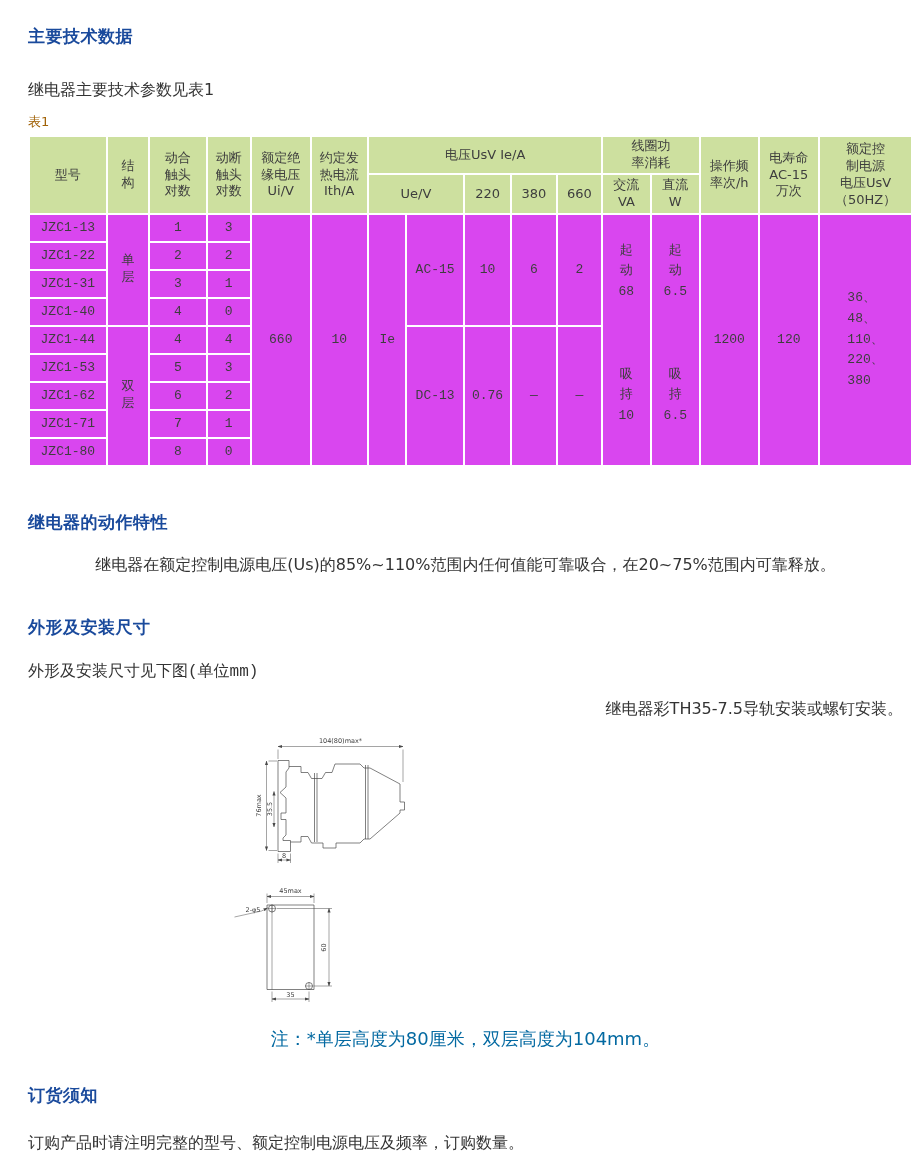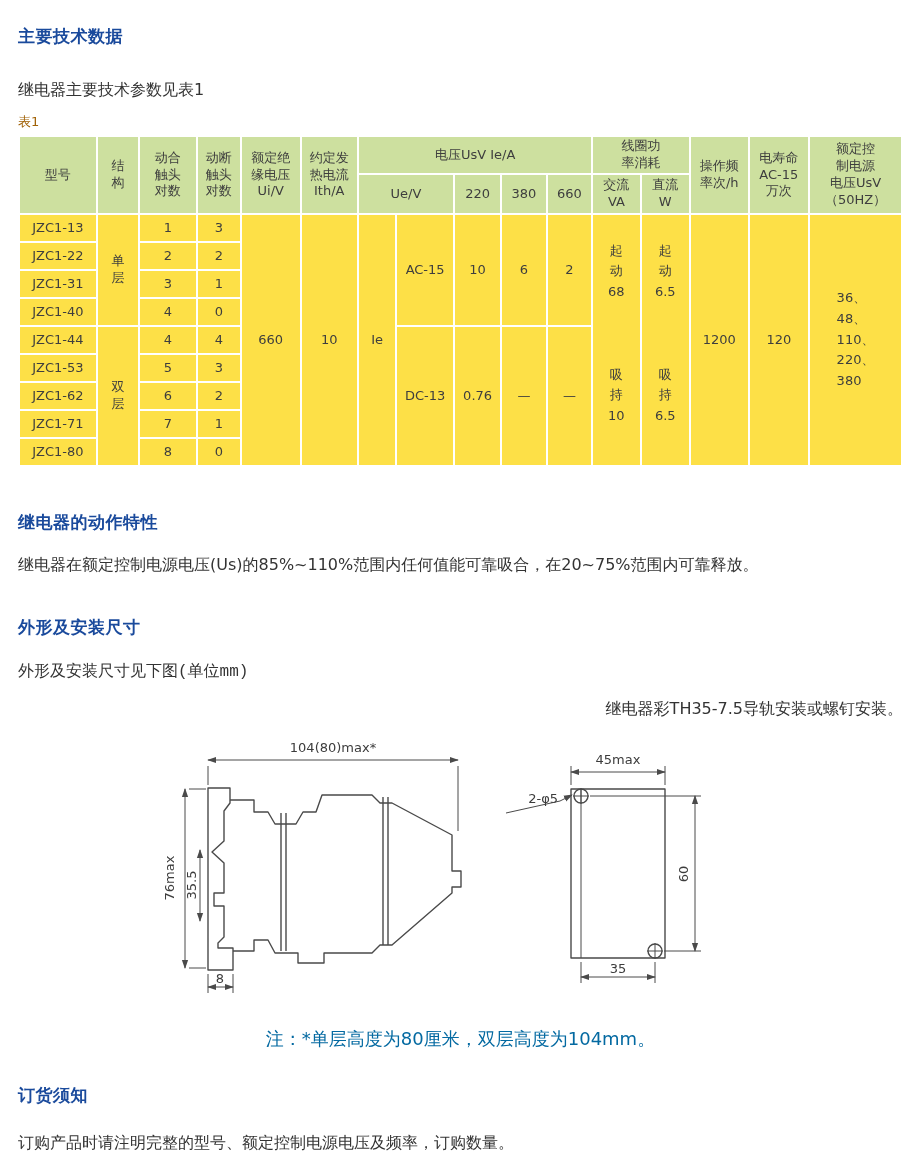--- a/index.html
+++ b/index.html
@@ -2,59 +2,59 @@
 <html><head>
 <meta charset="utf-8">
 <style>
   * { margin:0; padding:0; box-sizing:border-box; }
   html,body { background:#fff; }
   body {
     width:920px; height:1171px; overflow:hidden;
     font-family:"DejaVu Sans","Liberation Sans",sans-serif;
     color:#333;
   }
-  .content { padding:0 17px 0 18px; }
+  .content { padding:0 17px 0 28px; }
   h2.sec {
     color:#1a4a9c; font-size:17px; font-weight:bold; letter-spacing:.5px;
   }
   p.para { font-size:16px; color:#333; }
 
   .t-main { margin-top:25px; }
   .t-intro { margin-top:32px; }
   .tbl-label { margin-top:12px; text-align:left; font-size:13px; color:#a16207; }
 
   table.spec {
     margin-top:4px; width:885px; table-layout:fixed;
     border-collapse:collapse; font-size:13px; color:#3e3e3e;
   }
   table.spec th, table.spec td {
     border:2px solid #fff; text-align:center; vertical-align:middle;
     font-weight:normal; line-height:1.3; padding:1px;
   }
   table.spec thead th { background:#cde09f; }
   table.spec thead tr.h1 th { height:38px; }
   table.spec thead tr.h2 th { height:40px; }
-  table.spec tbody td { background:#fde047; height:28px; }
+  table.spec tbody td { background:#d946ef; height:28px;font-family:Liberation Mono, monospace; }
   .ml { white-space:pre-line; }
   td.model, th.model-h { text-align:left; padding-left:13px; }
   td.struct { line-height:2.6; }
   td.coil { padding:0; }
   .coil-wrap { height:248px; display:flex; flex-direction:column; }
   .coil-top { flex:0 0 45%; display:flex; align-items:center; justify-content:center; }
   .coil-bot { flex:1; display:flex; align-items:center; justify-content:center; }
   .coil .ml { line-height:1.6; }
   td.us-cell .ml { display:inline-block; text-align:left; line-height:1.6; }
 
   .s-action { margin-top:44px; }
-  .p-action { margin-top:21px; }
+  .p-action { margin-top:21px;text-align:center; }
   .s-dim { margin-top:40px; }
   .p-dim1 { margin-top:22px;font-family:Liberation Mono, monospace; }
   .p-dim2 { margin-top:17px;text-align:right; }
 
-  .drawings { margin-top:13px; margin-left:140px; display:flex; height:287px; }
+  .drawings { margin-top:13px; margin-left:140px; display:flex; height:287px;flex-direction:column; }
   .drawings svg { display:block; }
   .draw-note { margin-top:7px; text-align:center; font-size:18px; color:#0369a1; }
 
   .s-order { margin-top:33px; }
   .p-order1 { margin-top:26px; }
   .p-order2 { margin-top:12px; }
 
   svg text { font-family:"DejaVu Sans","Liberation Sans",sans-serif; font-size:13px; fill:#3c3c3c; }
   .dline { stroke:#4a4a4a; stroke-width:1; fill:none; }
   .oline { stroke:#4a4a4a; stroke-width:1.4; fill:none; stroke-linejoin:round; }

